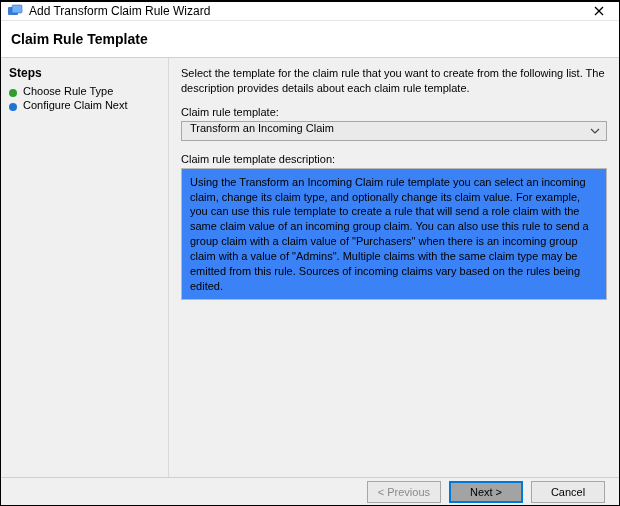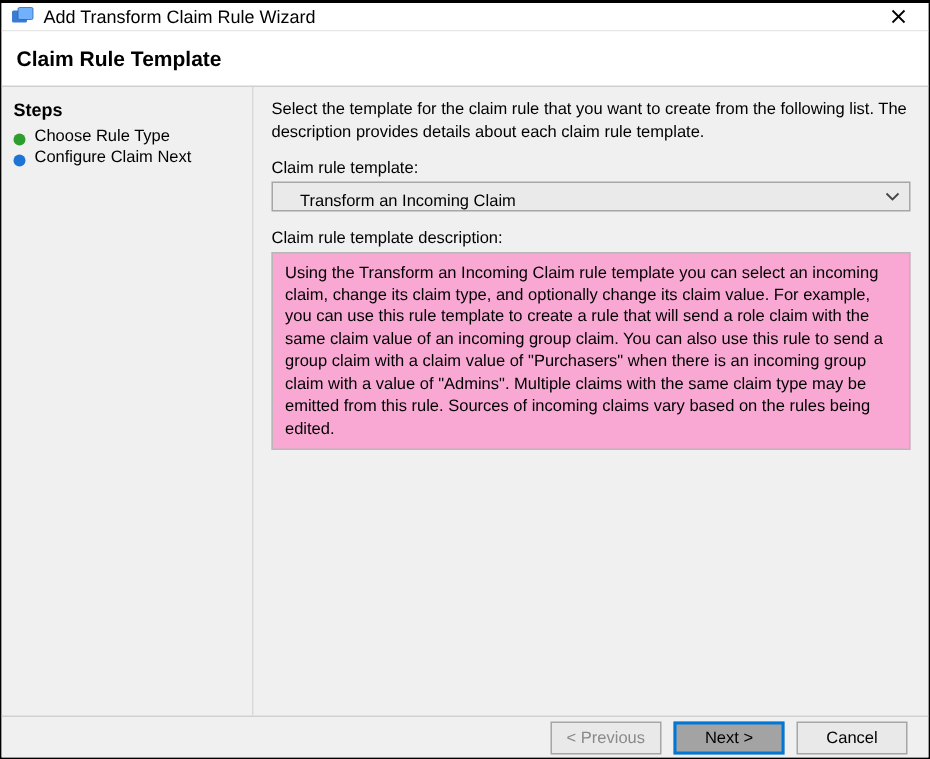--- a/index.html
+++ b/index.html
@@ -66,34 +66,34 @@
     flex-direction: column;
   }
   .intro { line-height: 1.35; margin-bottom: 10px; }
   .label { margin-bottom: 3px; }
   .combo {
     position: relative;
     height: 20px;
     border: 1px solid #a7a7a7;
     background: #eaeaea;
     display: flex;
-    align-items: flex-end;
-    padding: 0 22px 0 18px;
+    align-items: flex-start;
+    padding: 0 22px 0 8px;
     font-size: 11px;
     margin-bottom: 12px;
   }
   .combo .chev {
     position: absolute;
     right: 4px; top: 50%; transform: translateY(-50%);
     width: 14px; height: 14px;
     display:flex; align-items:center; justify-content:center;
   }
   .desc-box {
     border: 1px solid #b8b8b8;
-    background: #f9a8d4;
+    background: #3b82f6;
     padding: 6px 8px;
     line-height: 1.35;
   }
   .footer {
     height: 28px;
     background: #f0f0f0;
     border-top: 1px solid #d0d0d0;
     display: flex;
     align-items: center;
     justify-content: flex-end;

